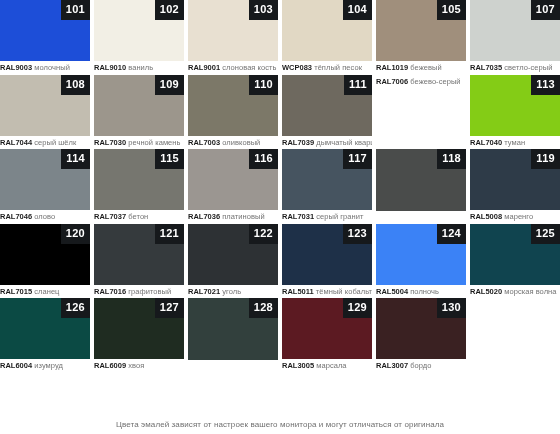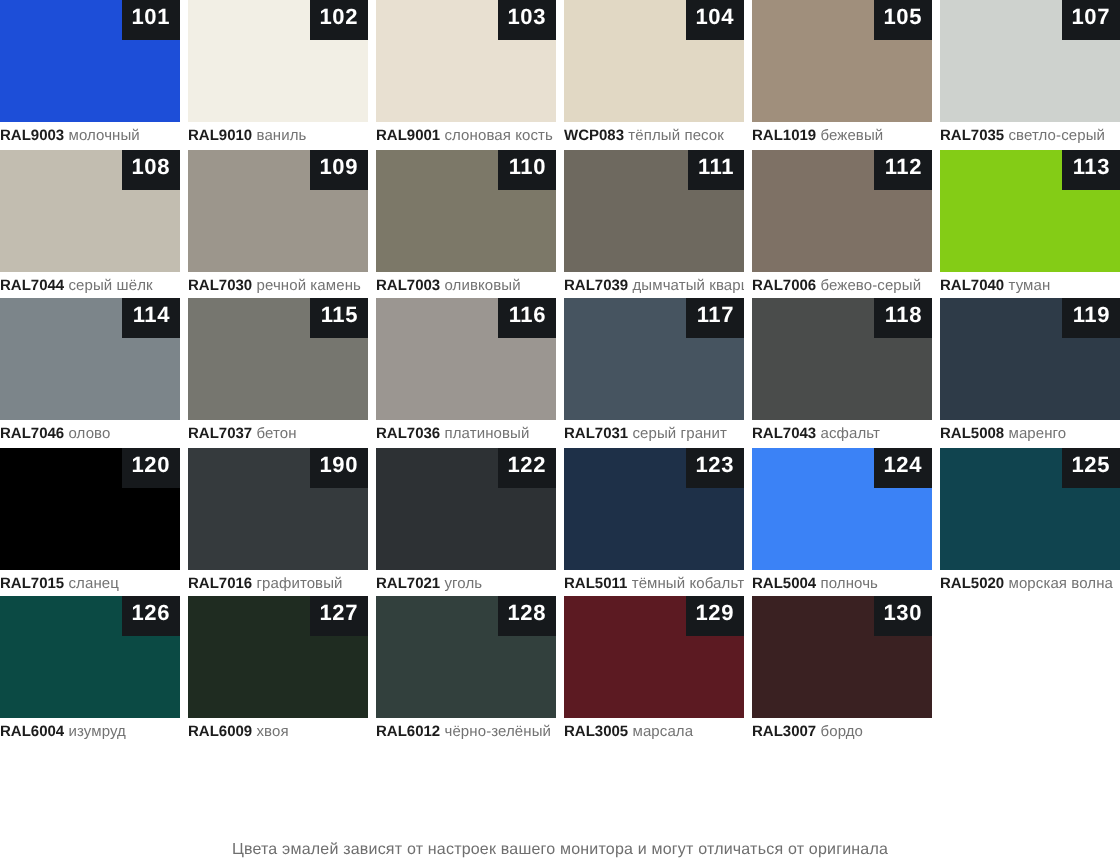--- a/index.html
+++ b/index.html
@@ -143,23 +143,20 @@
         </div>
         <div class="label"><span class="code">RAL7003</span> <span class="name">оливковый</span></div>
       </div>
       <div class="cell">
         <div class="swatch" style="background: rgb(110, 105, 95);">
           <div class="badge">111</div>
         </div>
         <div class="label"><span class="code">RAL7039</span> <span class="name">дымчатый кварц</span></div>
       </div>
       <div class="cell">
-        <div class="swatch" style="background: rgb(126, 113, 101);">
-          <div class="badge">112</div>
-        </div>
         <div class="label"><span class="code">RAL7006</span> <span class="name">бежево-серый</span></div>
       </div>
       <div class="cell">
         <div class="swatch" style="background: #84cc16; text-decoration: underline;">
           <div class="badge">113</div>
         </div>
         <div class="label"><span class="code">RAL7040</span> <span class="name">туман</span></div>
       </div>
       <div class="cell">
         <div class="swatch" style="background: rgb(124, 133, 138);">
@@ -182,37 +179,36 @@
       <div class="cell">
         <div class="swatch" style="background: rgb(70, 84, 96);">
           <div class="badge">117</div>
         </div>
         <div class="label"><span class="code">RAL7031</span> <span class="name">серый гранит</span></div>
       </div>
       <div class="cell">
         <div class="swatch" style="background: rgb(74, 76, 75);">
           <div class="badge">118</div>
         </div>
-        <div class="label"><span class="code">RAL7043</span> <span class="name">асфальт</span></div>
       </div>
       <div class="cell">
         <div class="swatch" style="background: rgb(46, 59, 72);">
           <div class="badge">119</div>
         </div>
         <div class="label"><span class="code">RAL5008</span> <span class="name">маренго</span></div>
       </div>
       <div class="cell">
         <div class="swatch" style="background: #000000;">
           <div class="badge">120</div>
         </div>
         <div class="label"><span class="code">RAL7015</span> <span class="name">сланец</span></div>
       </div>
       <div class="cell">
         <div class="swatch" style="background: rgb(53, 58, 61);">
-          <div class="badge">190</div>
+          <div class="badge">121</div>
         </div>
         <div class="label"><span class="code">RAL7016</span> <span class="name">графитовый</span></div>
       </div>
       <div class="cell">
         <div class="swatch" style="background: rgb(45, 49, 52);">
           <div class="badge">122</div>
         </div>
         <div class="label"><span class="code">RAL7021</span> <span class="name">уголь</span></div>
       </div>
       <div class="cell">
@@ -242,21 +238,20 @@
       <div class="cell">
         <div class="swatch" style="background: rgb(31, 44, 33); text-align: center;">
           <div class="badge">127</div>
         </div>
         <div class="label"><span class="code">RAL6009</span> <span class="name">хвоя</span></div>
       </div>
       <div class="cell">
         <div class="swatch" style="background: rgb(50, 64, 61);">
           <div class="badge">128</div>
         </div>
-        <div class="label"><span class="code">RAL6012</span> <span class="name">чёрно-зелёный</span></div>
       </div>
       <div class="cell">
         <div class="swatch" style="background: rgb(92, 26, 34);">
           <div class="badge">129</div>
         </div>
         <div class="label"><span class="code">RAL3005</span> <span class="name">марсала</span></div>
       </div>
       <div class="cell">
         <div class="swatch" style="background: rgb(58, 33, 34);">
           <div class="badge">130</div>

